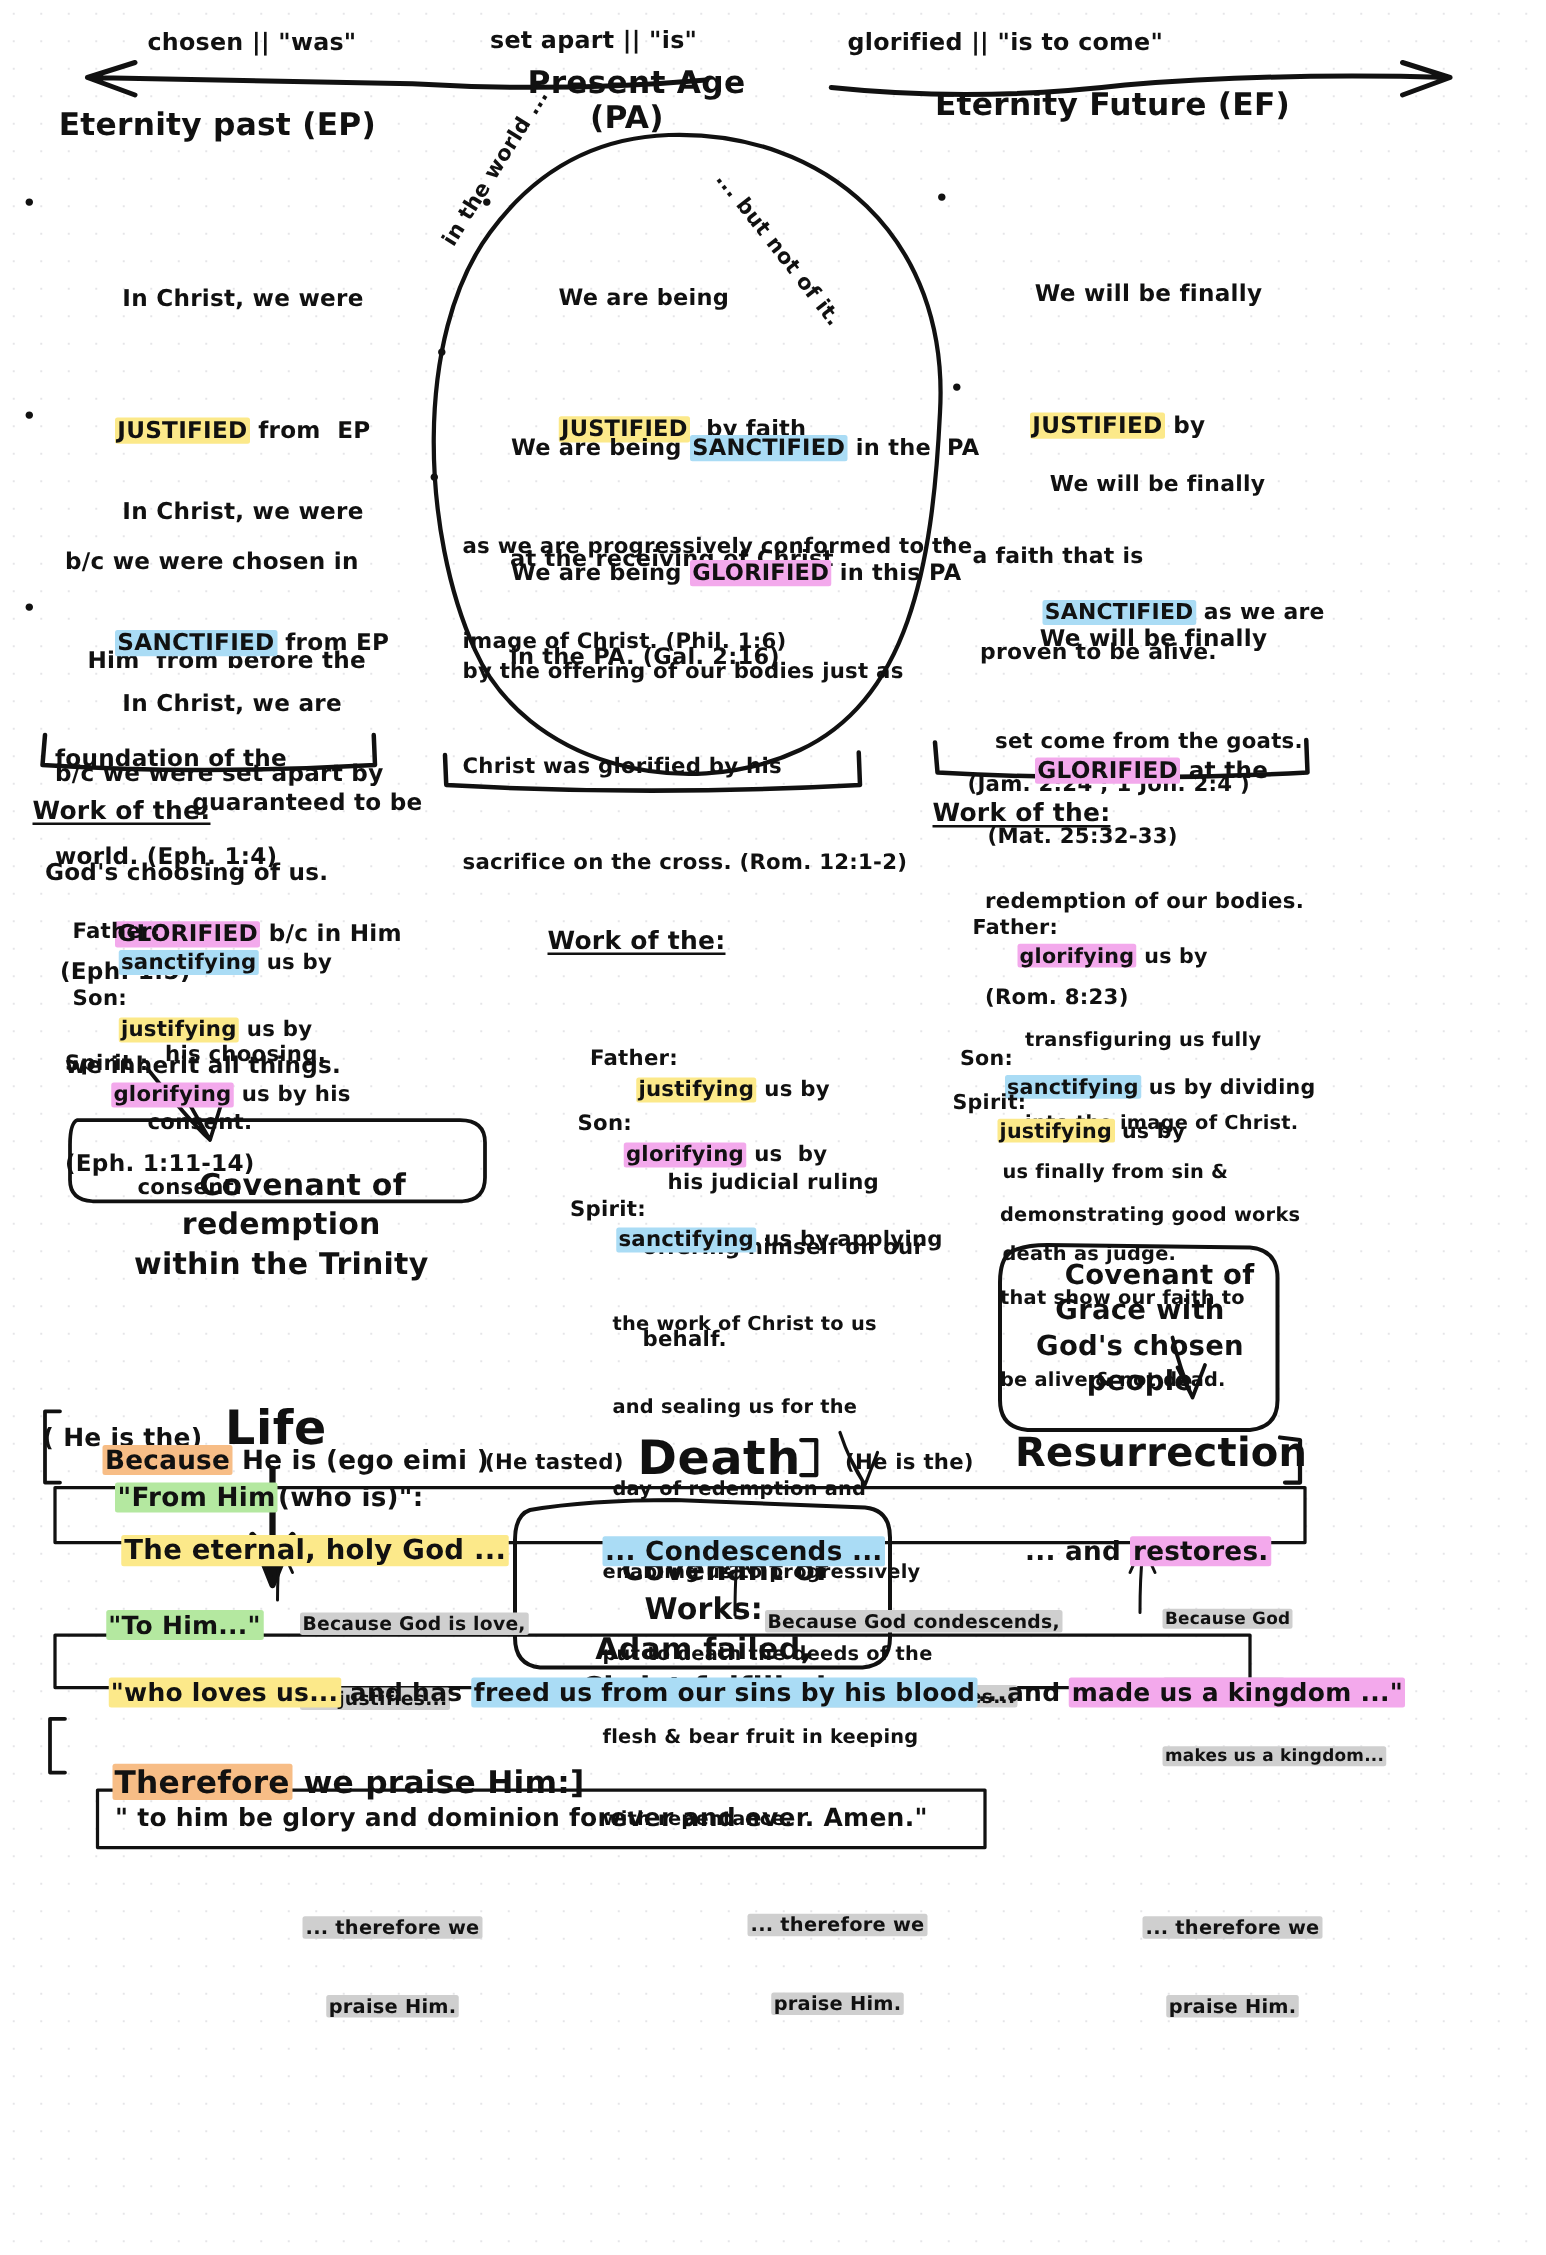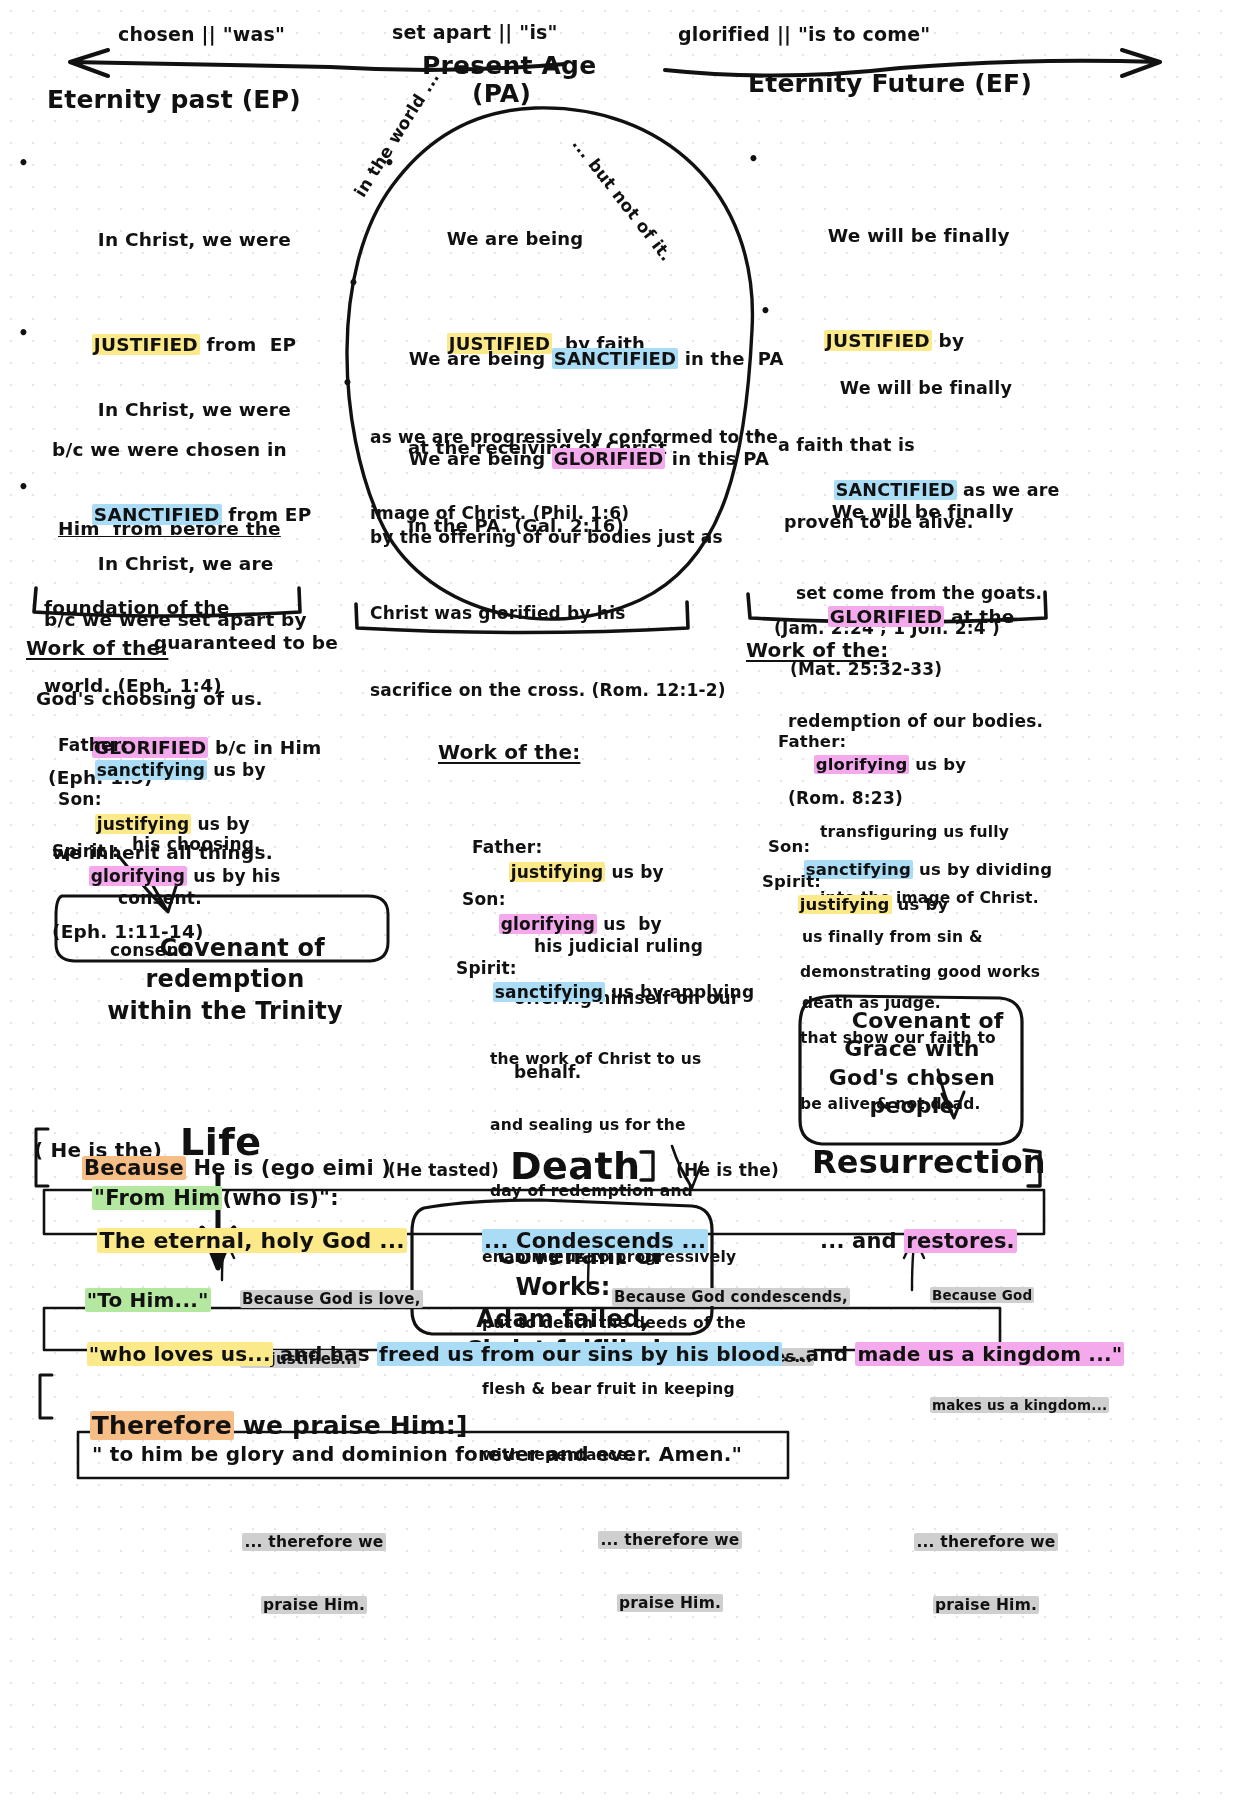--- a/index.html
+++ b/index.html
@@ -145,21 +145,21 @@
     <span class="rot-b" style="display:inline-block;">... but not of it.</span>
   </div>
 
   <div class="t col-body hand" style="left:18px; top:148px; width:320px;">
     <div><span class="bullet" style="left:0; top:3px;">•</span>
       <span style="display:inline-block; margin-left:40px;">In Christ, we were</span></div>
     <div style="margin-left:34px;">
       <span class="hl hl-y">JUSTIFIED</span><span> from  EP</span>
     </div>
     <div style="margin-left:34px;">b/c we were chosen in</div>
-    <div style="margin-left:40px;text-decoration:underline;">Him  from before the</div>
+    <div style="margin-left:52px;">Him  from before the</div>
     <div style="margin-left:26px;">foundation of the</div>
     <div style="margin-left:26px;">world. (Eph. 1:4)</div>
   </div>
 
   <div class="t col-body hand" style="left:18px; top:318px; width:320px;">
     <div><span class="bullet" style="left:0; top:3px;">•</span>
       <span style="display:inline-block; margin-left:40px;">In Christ, we were</span></div>
     <div style="margin-left:34px;">
       <span class="hl hl-b">SANCTIFIED</span><span> from EP</span>
     </div>

